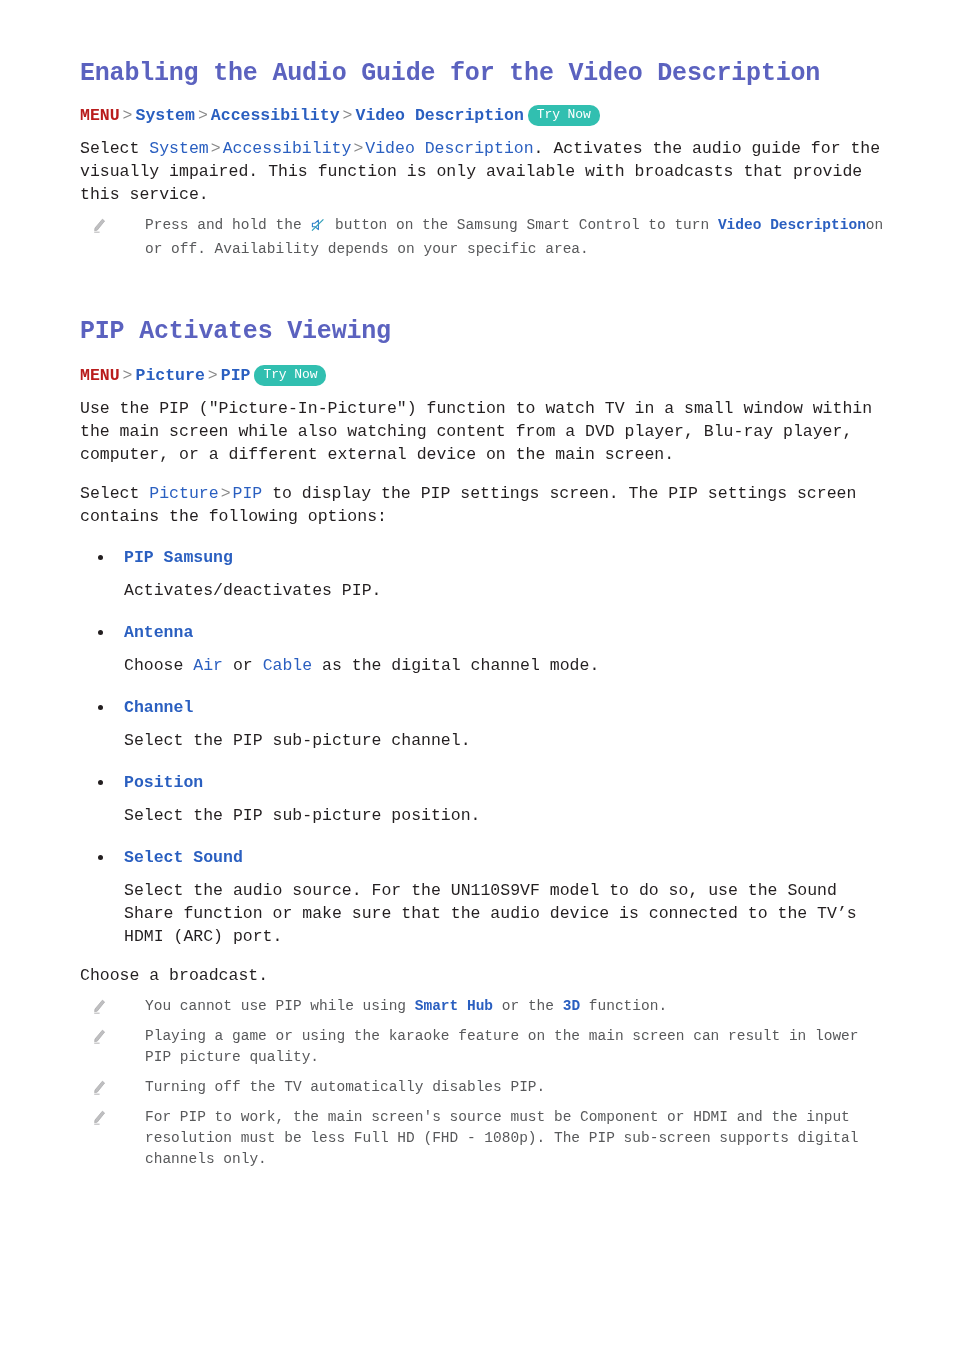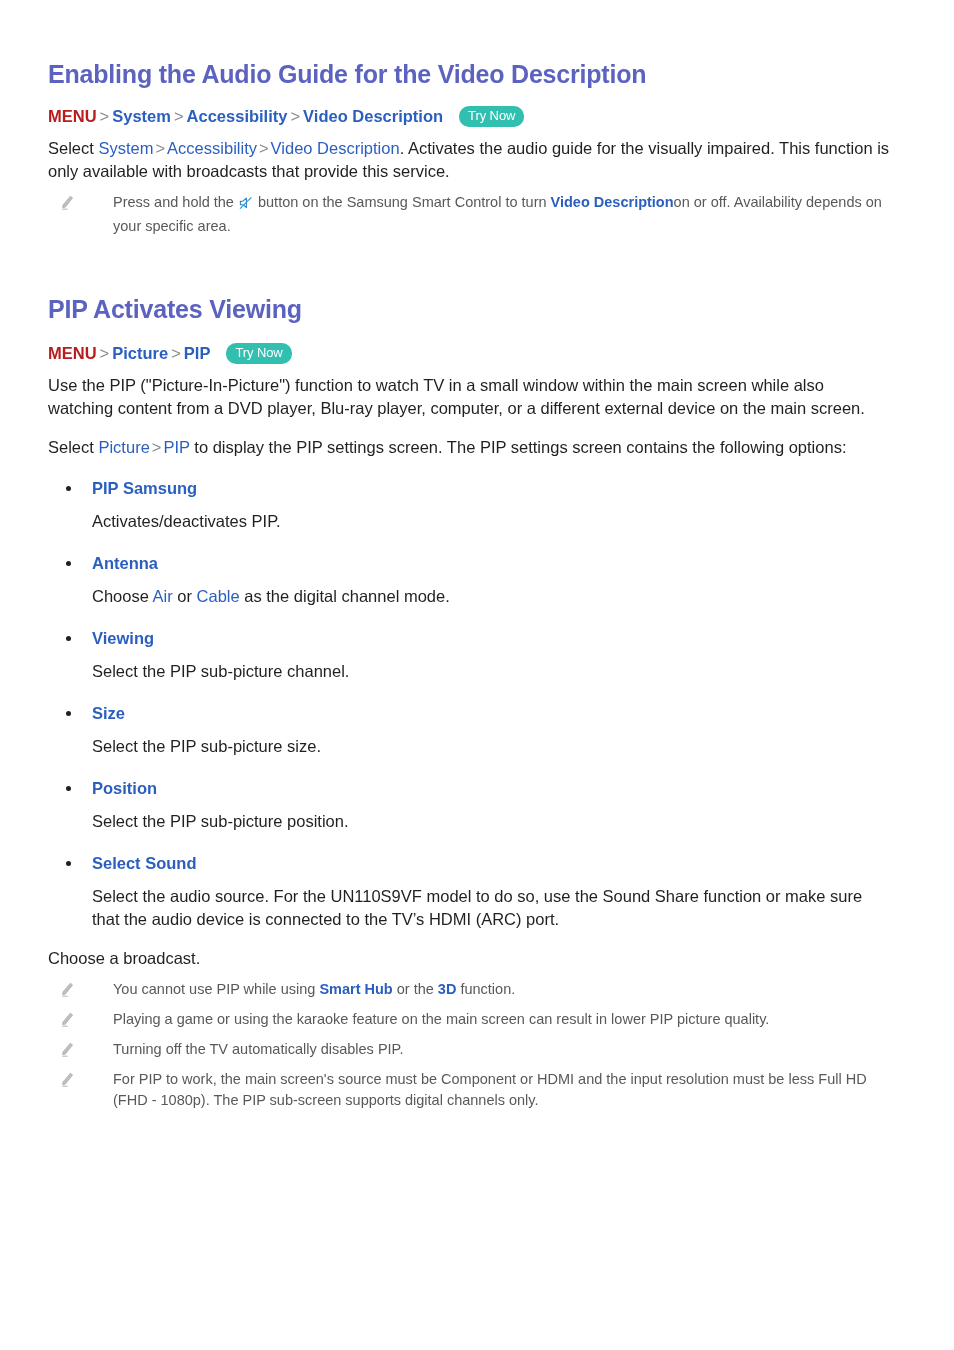--- a/index.html
+++ b/index.html
@@ -12,21 +12,22 @@
     height: 1350px;
     font-family: "Liberation Sans", "DejaVu Sans", sans-serif;
     color: #231f20;
     -webkit-font-smoothing: antialiased;
   }
   .page {
     position: relative;
     width: 954px;
     height: 1270px;
     box-sizing: border-box;
-    padding: 58px 64px 0 48px;
+    padding: 58px 64px 0 80px;
+    font-family: Liberation Mono, monospace;
   }
 
   h1.section-title {
     font-size: 25px;
     line-height: 32px;
     font-weight: bold;
     color: #5b62bf;
     margin: 0 0 14px 0;
     letter-spacing: -0.2px;
   }
@@ -53,21 +54,21 @@
   .try-now {
     display: inline-block;
     background: #31bfb0;
     color: #ffffff;
     font-size: 13px;
     font-weight: normal;
     line-height: 18px;
     padding: 1px 9px 2px 9px;
     border-radius: 10px;
     vertical-align: 2px;
-    margin-left: 16px;
+    margin-left: 4px;
     letter-spacing: -0.1px;
   }
 
   p.body {
     font-size: 16.5px;
     line-height: 23px;
     margin: 0 0 6px 0;
     color: #231f20;
   }
   p.gap { margin-top: 16px; }
@@ -200,32 +201,25 @@
         <span>Antenna</span>
       </div>
       <div class="opt-desc">
         <span>Choose </span><span class="lnk">Air</span><span> or </span><span class="lnk">Cable</span><span> as the digital channel mode.</span>
       </div>
     </li>
 
     <li>
       <div class="opt-head">
         <span class="dot"></span>
-        <span>Viewing</span>
+        <span>Channel</span>
       </div>
       <div class="opt-desc">Select the PIP sub-picture channel.</div>
     </li>
 
-    <li>
-      <div class="opt-head">
-        <span class="dot"></span>
-        <span>Size</span>
-      </div>
-      <div class="opt-desc">Select the PIP sub-picture size.</div>
-    </li>
 
     <li>
       <div class="opt-head">
         <span class="dot"></span>
         <span>Position</span>
       </div>
       <div class="opt-desc">Select the PIP sub-picture position.</div>
     </li>
 
     <li>

